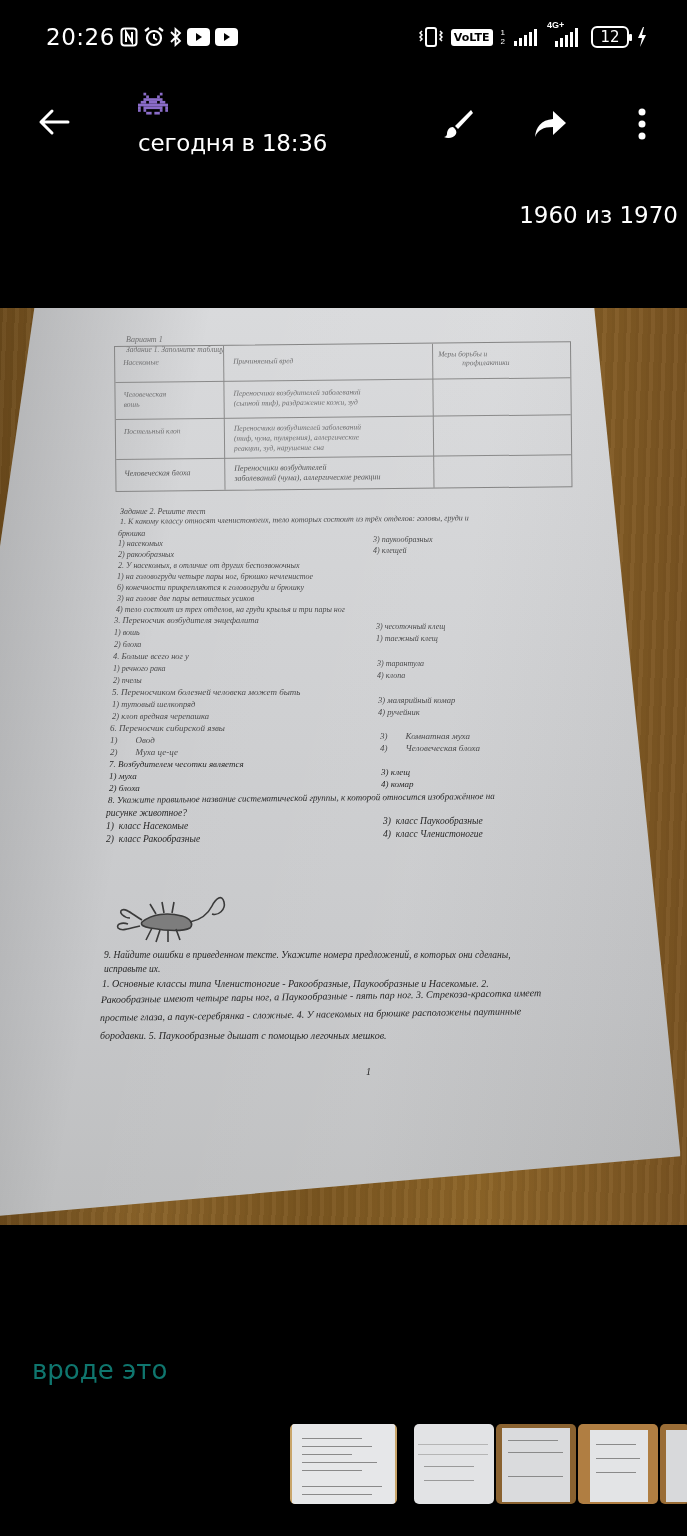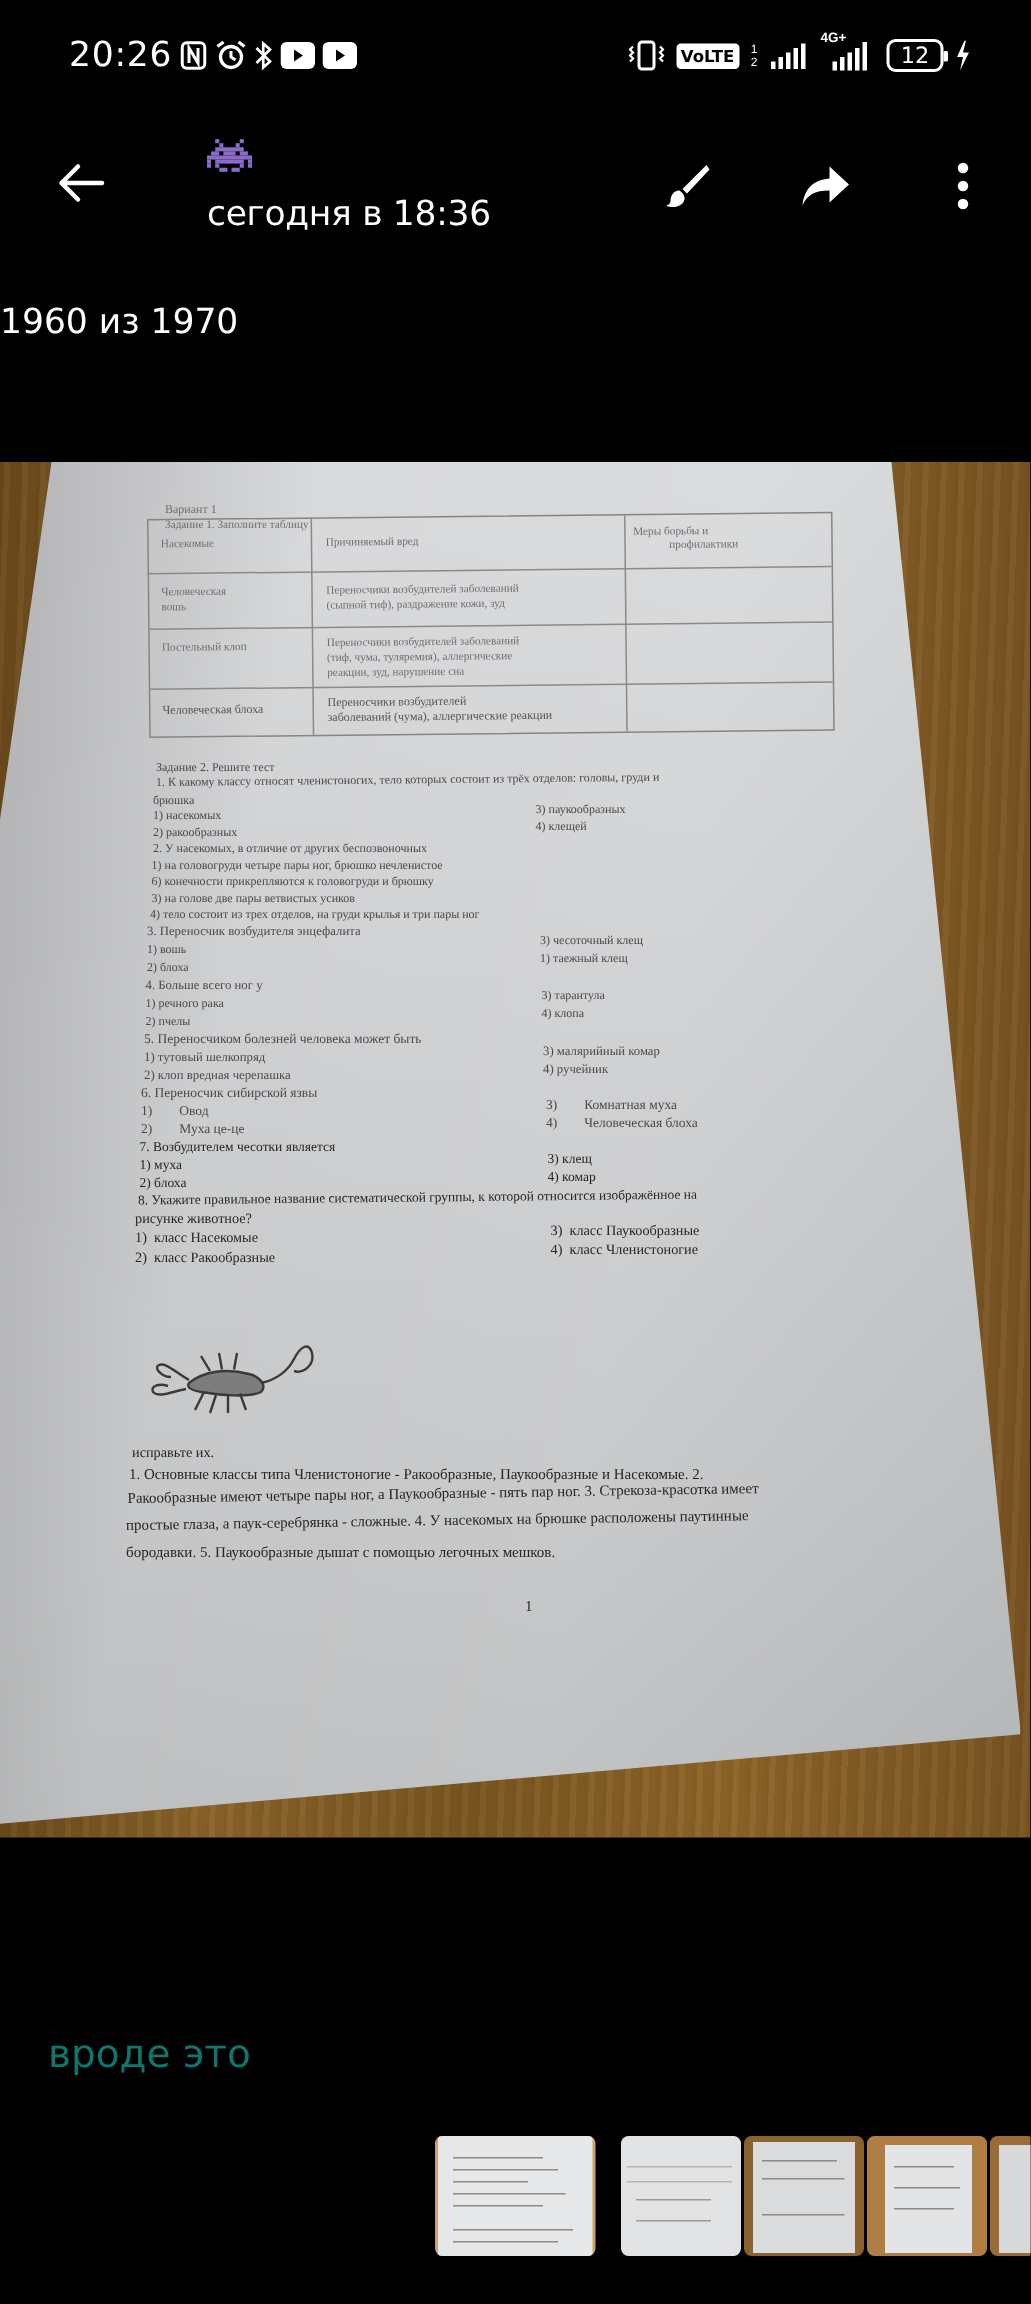--- a/index.html
+++ b/index.html
@@ -19,35 +19,35 @@
 
   
   .header { position: absolute; left: 0; top: 80px; width: 687px; height: 200px; }
   .back-btn { position: absolute; left: 32px; top: 22px; width: 44px; height: 40px; display: flex; align-items: center; justify-content: center; cursor: pointer; }
   .sender-avatar { position: absolute; left: 138px; top: 12px; width: 30px; height: 26px; }
   .sent-time { position: absolute; left: 138px; top: 50px; font-size: 23px; color: #fff; font-family: "DejaVu Sans", sans-serif; letter-spacing: -0.2px; }
   .hdr-action { position: absolute; top: 22px; width: 44px; height: 44px; display: flex; align-items: center; justify-content: center; cursor: pointer; }
   .edit-btn { left: 436px; }
   .share-btn { left: 528px; }
   .more-btn { left: 620px; }
-  .counter { position: absolute; left: 0; width: 661px; top: 122px; text-align: left; font-size: 23px; font-family: "DejaVu Sans", sans-serif; }
+  .counter { position: absolute; left: 17px; width: 661px; top: 122px; text-align: right; font-size: 23px; font-family: "DejaVu Sans", sans-serif; }
 
   
   .photo { position: absolute; left: 0; top: 308px; width: 687px; height: 917px; overflow: hidden;
     background: linear-gradient(90deg, #6b4a1c 0%, #8a6329 20%, #7b5620 45%, #8d6528 70%, #7a5422 100%); }
   .wood-grain { position: absolute; inset: 0;
     background: repeating-linear-gradient(92deg, rgba(0,0,0,0.06) 0 3px, rgba(255,255,255,0.03) 3px 7px, rgba(0,0,0,0.04) 7px 12px); }
   .paper { position: absolute; left: 0; top: 0; width: 687px; height: 917px; 
     clip-path: polygon(5% 0%, 86.5% 0%, 99% 92%, 99% 92.5%, 0% 99%, 0% 26%);
     background: linear-gradient(180deg, #d9dadc 0%, #cfd0d2 40%, #c6c7c9 75%, #bdbebf 100%); }
   .paper-shade { position: absolute; left: 0; top: 0; width: 687px; height: 917px;
     clip-path: polygon(5% 0%, 86.5% 0%, 99% 92%, 99% 92.5%, 0% 99%, 0% 26%);
     background: linear-gradient(100deg, rgba(0,0,0,0.18) 0%, rgba(0,0,0,0.0) 25%, rgba(255,255,255,0.05) 60%, rgba(0,0,0,0.05) 100%); }
 
-  .doc { position: absolute; left: 0; top: 0; width: 668px; height: 917px; color: #2b2b2b; font-family: "Liberation Serif", "DejaVu Serif", serif; }
+  .doc { position: absolute; left: 16px; top: 0; width: 668px; height: 917px; color: #2b2b2b; font-family: "Liberation Serif", "DejaVu Serif", serif; font-style: italic; }
   .doc .t { position: absolute; white-space: nowrap; font-size: 9.5px; line-height: 11px; }
   .doc .faint { color: #6f6f70; font-size: 8px; }
   .doc .mid { color: #4a4a4b; }
   .doc .dark { color: #262626; font-size: 10px; }
 
   .tbl { position: absolute; left: 98px; top: 38px; width: 457px; height: 146px; border: 1px solid #858585; transform: rotate(-0.6deg); transform-origin: left top; }
   .tbl .row { position: absolute; left: 0; width: 100%; border-bottom: 1px solid #8a8a8a; }
   .tbl .vline { position: absolute; top: 0; bottom: 0; width: 1px; background: #8a8a8a; }
   .tbl .cell { position: absolute; font-size: 7.5px; line-height: 9.5px; color: #6f6f70; white-space: nowrap; }
 
@@ -285,20 +285,21 @@
           <path d="M30 38 C40 30 55 28 70 32 C78 34 82 40 78 44 C70 48 50 46 38 44 C32 43 28 41 30 38Z" fill="#7d7d7d"></path>
           <path d="M78 38 C88 36 96 30 100 22 C104 14 110 10 112 18 C114 26 106 32 100 30"></path>
           <path d="M30 36 C20 30 14 24 10 26 C6 28 12 34 18 34"></path>
           <path d="M28 42 C18 44 10 48 6 44 C4 40 10 38 16 40"></path>
           <path d="M40 44 L34 56 M48 46 L44 58 M56 46 L56 58 M64 45 L68 56"></path>
           <path d="M44 30 L38 20 M52 29 L50 18 M60 29 L62 18"></path>
         </g>
       </svg>
     </div>
 
+    <div class="t dark" style="left:88px;top:642px;font-size:9.5px;">9. Найдите ошибки в приведенном тексте. Укажите номера предложений, в которых они сделаны,</div>
     <div class="t dark" style="left:88px;top:656px;font-size:9.5px;">исправьте их.</div>
     <div class="t dark" style="left:86px;top:670px;font-size:10px;">1. Основные классы типа Членистоногие - Ракообразные, Паукообразные и Насекомые. 2.</div>
     <div class="t dark" style="left:85px;top:686px;font-size:10px;transform:rotate(-0.9deg);transform-origin:left;">Ракообразные имеют четыре пары ног, а Паукообразные - пять пар ног. 3. Стрекоза-красотка имеет</div>
     <div class="t dark" style="left:84px;top:704px;font-size:10px;transform:rotate(-0.9deg);transform-origin:left;">простые глаза, а паук-серебрянка - сложные. 4. У насекомых на брюшке расположены паутинные</div>
     <div class="t dark" style="left:84px;top:722px;font-size:10px;">бородавки. 5. Паукообразные дышат с помощью легочных мешков.</div>
 
     <div class="t dark" style="left:350px;top:758px;font-size:10px;">1</div>
   </div>
 </div>
 

